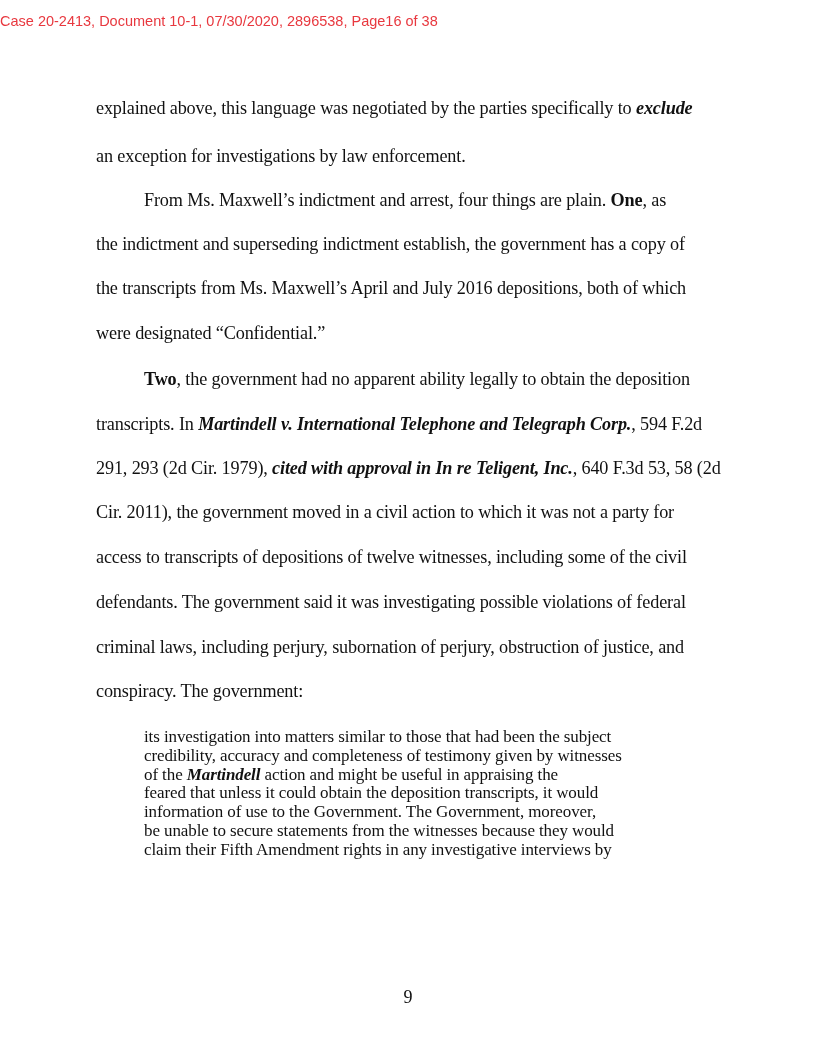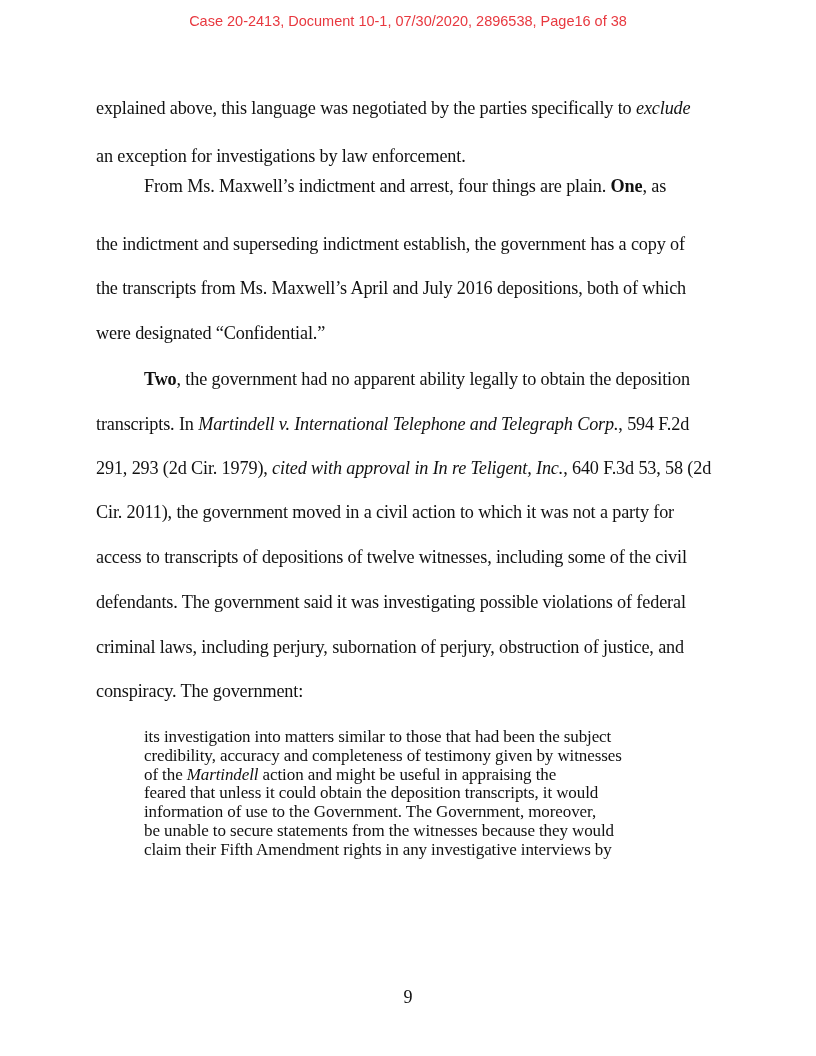--- a/index.html
+++ b/index.html
@@ -2,55 +2,55 @@
 <html><head>
   <meta charset="utf-8">
   <style>
     html, body { margin: 0; padding: 0; background: #ffffff; }
     body {
       width: 816px; height: 1056px; position: relative; overflow: hidden;
       font-family: "Liberation Serif", "DejaVu Serif", serif;
       color: #111111;
     }
     .header {
-      position: absolute; top: 13px; left: 0; width: 816px; text-align: center;
+      position: absolute; top: 13px; left: 0; width: 816px; text-align: left;
       font-family: "Liberation Sans", "DejaVu Sans", sans-serif;
       font-size: 14.5px; color: #e8383f;
     }
     .body-text {
       position: absolute; left: 96px; width: 626px;
       font-size: 18.2px; letter-spacing: -0.15px;
     }
     .line {
       position: absolute; left: 0; white-space: nowrap; height: 22px; line-height: 22px;
     }
     .indent { left: 48px; }
     .quote {
       position: absolute; left: 144px; top: 728px; width: 540px;
       font-size: 17px; line-height: 18.8px; letter-spacing: -0.1px;
     }
     .quote .qline { white-space: nowrap; }
     .page-num {
       position: absolute; top: 987px; left: 0; width: 816px; text-align: center;
       font-size: 18px;
     }
-    i { font-style: italic; }
+    i { font-style: italic; font-weight: bold; }
     b { font-weight: bold; }
   </style>
 </head>
 <body>
 
 <div class="header">Case 20-2413, Document 10-1, 07/30/2020, 2896538, Page16 of 38</div>
 
 <div class="body-text" style="top:0;">
 
   <div class="line" style="top:97px;"><span>explained above, this language was negotiated by the parties specifically to </span><i>exclude</i></div>
   <div class="line" style="top:145px;">an exception for investigations by law enforcement.</div>
 
-  <div class="line indent" style="top:175px;"><span>From Ms. Maxwell’s indictment and arrest, four things are plain. </span><b>One</b><span>, as</span></div>
+  <div class="line indent" style="top:189px;"><span>From Ms. Maxwell’s indictment and arrest, four things are plain. </span><b>One</b><span>, as</span></div>
   <div class="line" style="top:233px;">the indictment and superseding indictment establish, the government has a copy of</div>
   <div class="line" style="top:277px;">the transcripts from Ms. Maxwell’s April and July 2016 depositions, both of which</div>
   <div class="line" style="top:322px;">were designated “Confidential.”</div>
 
   <div class="line indent" style="top:368px;"><b>Two</b><span>, the government had no apparent ability legally to obtain the deposition</span></div>
   <div class="line" style="top:413px;"><span>transcripts. In </span><i>Martindell v. International Telephone and Telegraph Corp.</i><span>, 594 F.2d</span></div>
   <div class="line" style="top:457px;"><span>291, 293 (2d Cir. 1979), </span><i>cited with approval in In re Teligent, Inc.</i><span>, 640 F.3d 53, 58 (2d</span></div>
   <div class="line" style="top:501px;">Cir. 2011), the government moved in a civil action to which it was not a party for</div>
   <div class="line" style="top:546px;">access to transcripts of depositions of twelve witnesses, including some of the civil</div>
   <div class="line" style="top:591px;">defendants. The government said it was investigating possible violations of federal</div>

